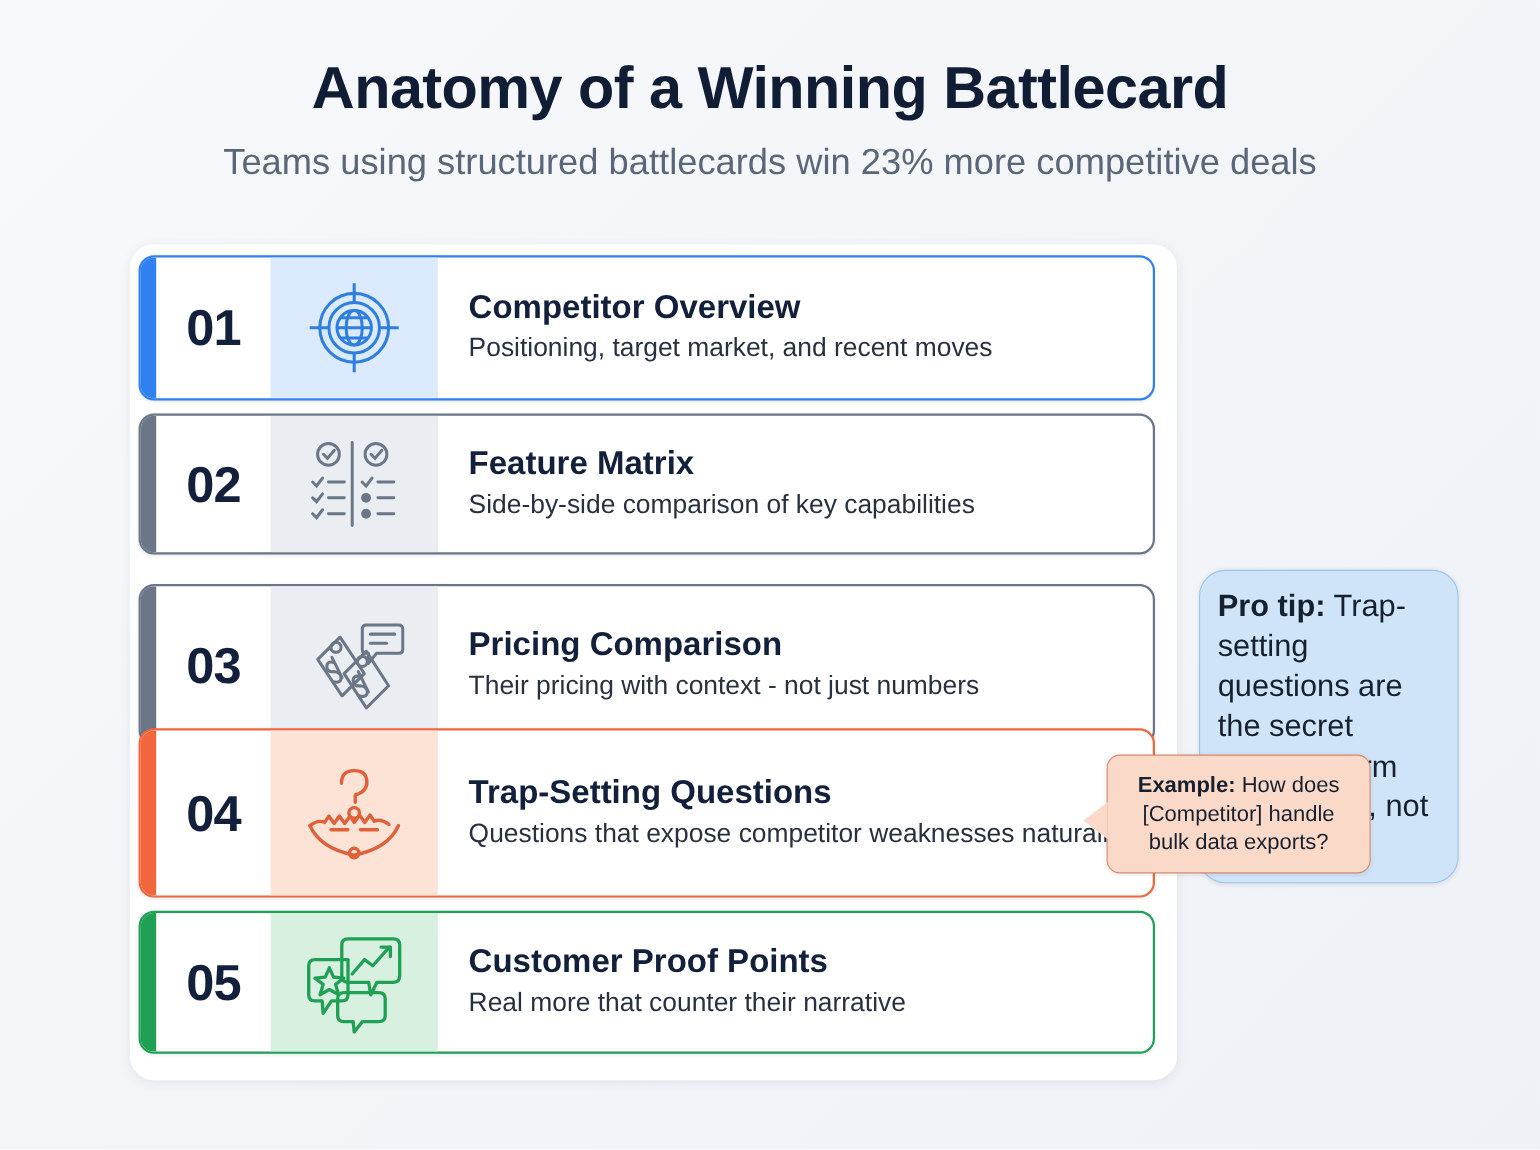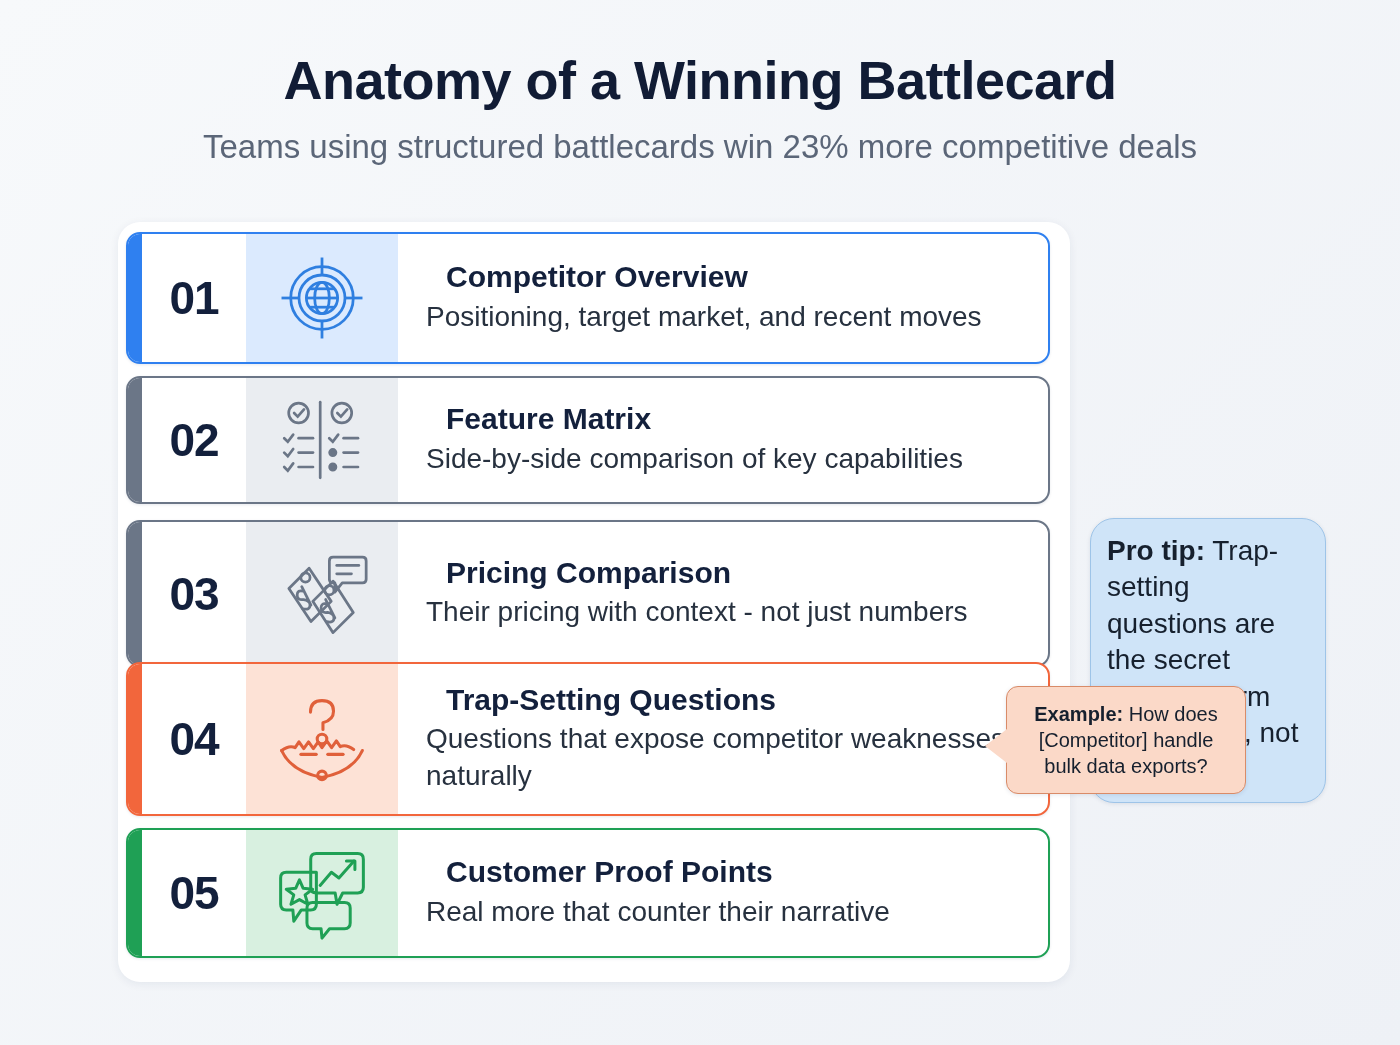--- a/index.html
+++ b/index.html
@@ -67,21 +67,21 @@
     display: flex;
     align-items: stretch;
     background: #ffffff;
     border-radius: 14px;
     overflow: hidden;
     box-sizing: border-box;
     box-shadow: 0 1px 3px rgba(20,40,80,0.10);
   }
   .row.r1 { top: 2px;   height: 132px; border: 2px solid #2f80f0; }
   .row.r2 { top: 146px; height: 128px; border: 2px solid #6b7687; }
-  .row.r3 { top: 290px; height: 147px; border: 2px solid #6b7687; }
+  .row.r3 { top: 301px; height: 147px; border: 2px solid #6b7687; }
   .row.r4 { top: 432px; height: 154px; border: 2px solid #f2663c; }
   .row.r5 { top: 598px; height: 130px; border: 2px solid #1fa055; justify-content: flex-end; }
 
   .accent {
     width: 14px;
     flex: none;
   }
   .row.r1 .accent { background: #2f80f0; }
   .row.r2 .accent { background: #6b7687; }
   .row.r3 .accent { background: #6b7687; }
@@ -120,24 +120,23 @@
     justify-content: center;
     padding-left: 28px;
     padding-right: 18px;
   }
   .rtitle {
     font-size: 30px;
     font-weight: bold;
     color: #13203c;
     line-height: 1.15;
     margin-bottom: 4px;
-    margin-left: 20px;
   }
   .rdesc {
-    font-size: 28px;
+    font-size: 24px;
     color: #27313f;
     line-height: 1.32;
     font-weight: normal;
   }
 
   
   .callout-tip {
     position: absolute;
     left: 1090px;
     top: 518px;

